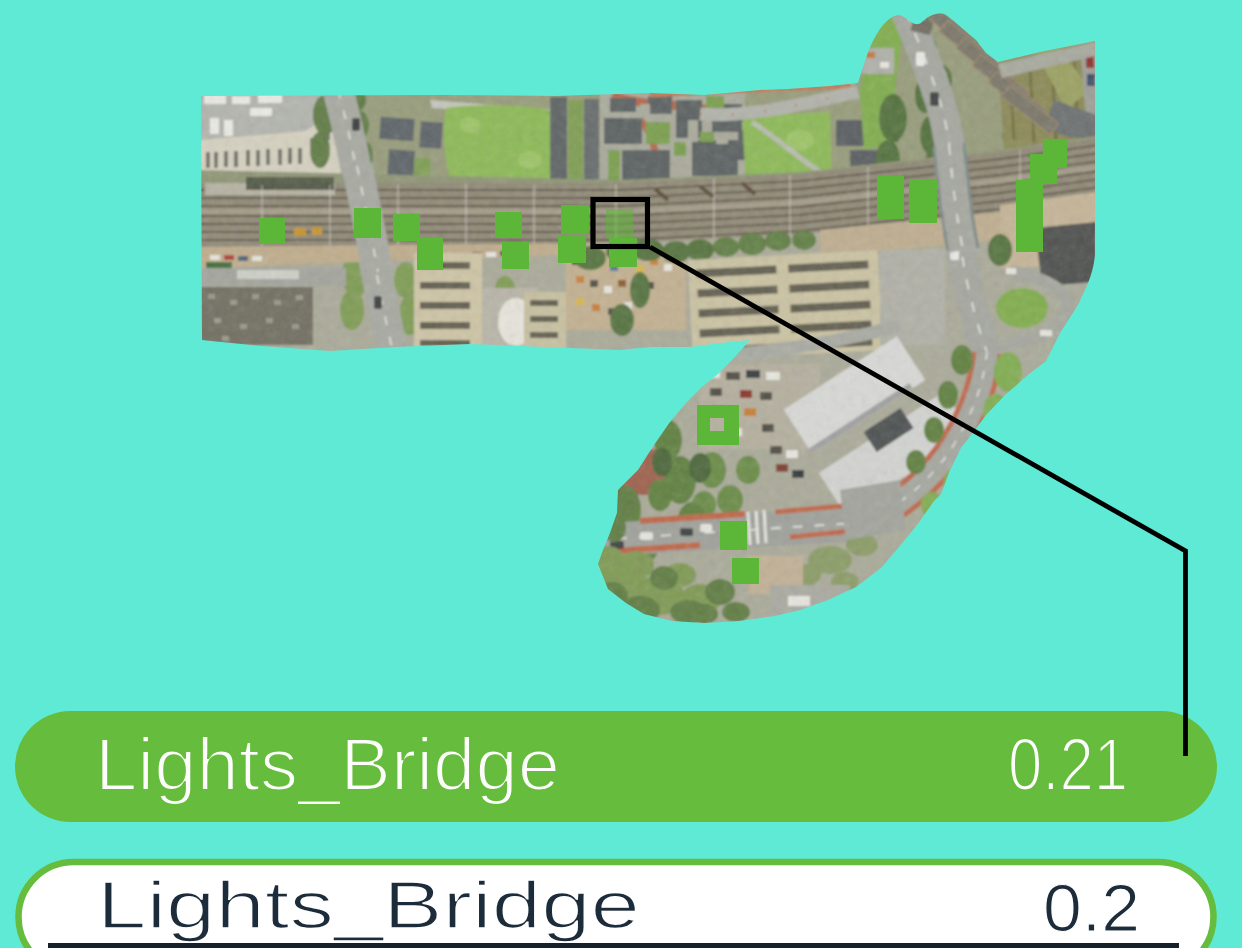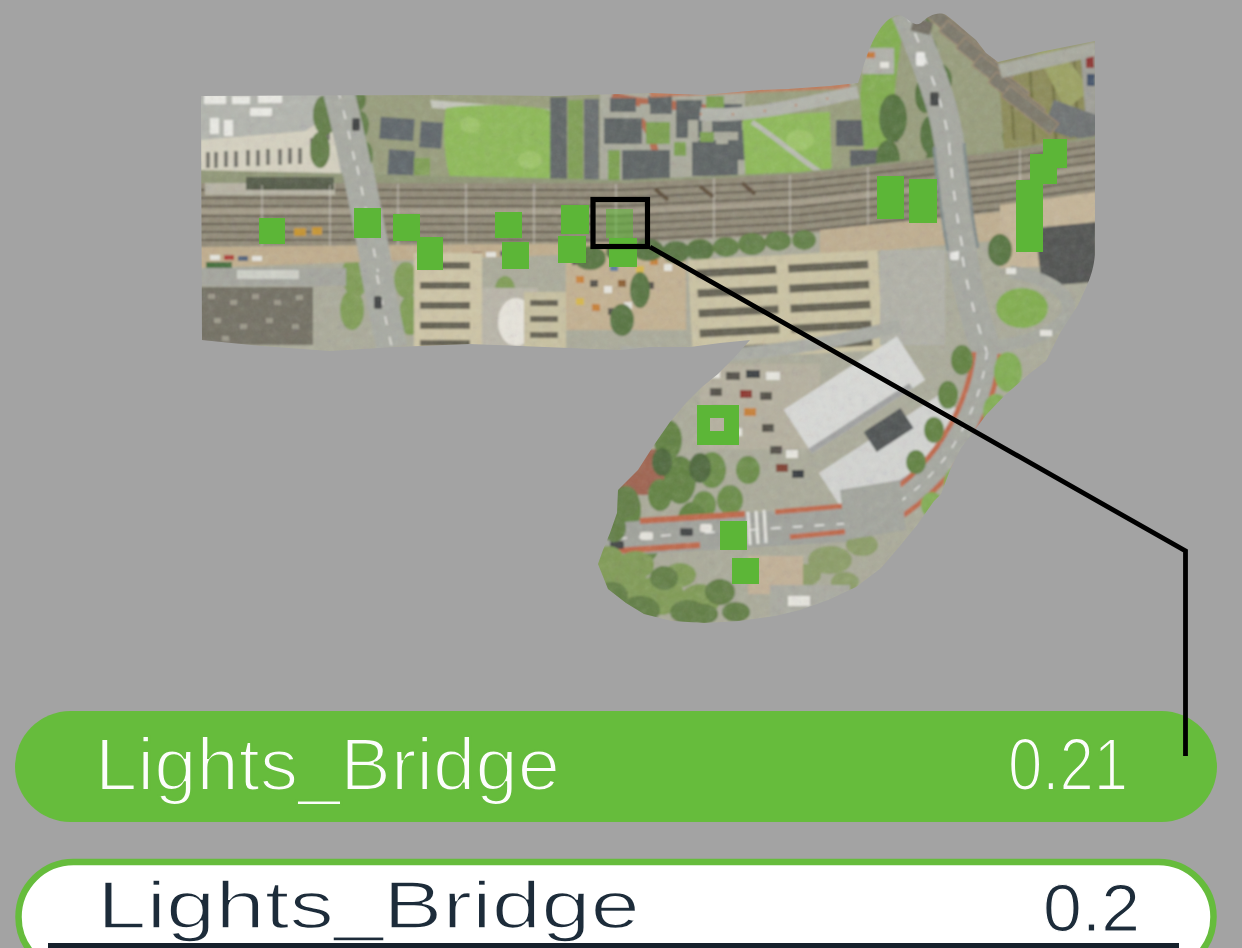--- a/index.html
+++ b/index.html
@@ -1,16 +1,16 @@
 <!DOCTYPE html>
 <html><head>
 <meta charset="utf-8">
 <style>
   html,body{margin:0;padding:0;background:#ffffff;}
-  #stage{position:relative;width:1242px;height:948px;overflow:hidden;background:#a3a3a3;
+  #stage{position:relative;width:1242px;height:948px;overflow:hidden;background:#5eead4;
          font-family:"Liberation Sans", sans-serif;}
   svg{display:block;}
 </style>
 </head>
 <body>
 <div id="stage">
 <svg width="1242" height="948" viewBox="0 0 1242 948" xmlns="http://www.w3.org/2000/svg">
 <defs>
   <clipPath id="photo">
     <path d="M201,96 L440,95 L556,96 L650,93 L704,95 L760,90 L788,89 L830,86 L858,83

